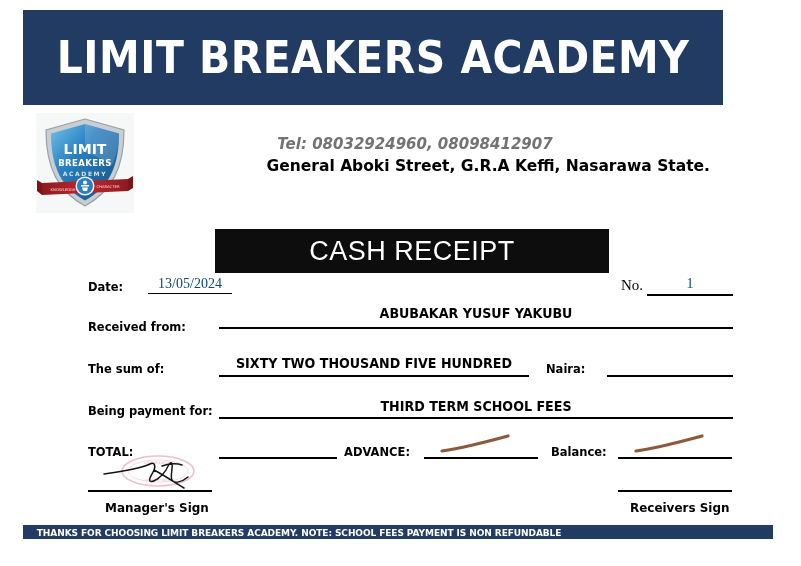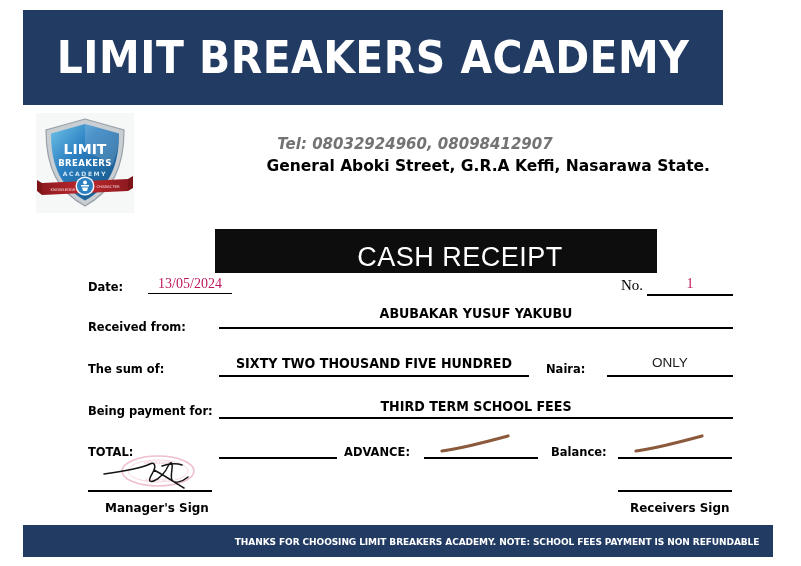--- a/index.html
+++ b/index.html
@@ -83,23 +83,22 @@
 
   
   .receipt-bar {
     position: absolute;
     left: 215px;
     top: 229px;
     width: 394px;
     height: 44px;
     background: #0d0d0d;
     display: flex;
-    align-items: flex-end;
+    align-items: center;
     justify-content: center;
-    padding-left: 48px;
   }
   .receipt-bar-title {
     color: #ffffff;
     font-family: "Liberation Sans", sans-serif;
     font-weight: normal;
     font-size: 27px;
     letter-spacing: 0.5px;
     white-space: nowrap;
   }
 
@@ -151,21 +150,21 @@
     font-size: 13.5px;
     color: #1a1a1a;
     white-space: nowrap;
   }
   .val-serif {
     position: absolute;
     text-align: center;
     font-family: "Liberation Serif", serif;
     font-weight: normal;
     font-size: 14px;
-    color: #be185d;
+    color: #0c4a6e;
     white-space: nowrap;
   }
 
   
   #date-label   { left: 88px;  top: 279px; }
   #date-value   { left: 148px; top: 276px; width: 84px; }
   #date-rule    { left: 148px; top: 293px; width: 84px; }
   #no-label     { left: 612px; top: 277px; }
   #no-value     { left: 647px; top: 276px; width: 86px; }
   #no-rule      { left: 647px; top: 294px; width: 86px; }
@@ -215,25 +214,25 @@
     width: 130px;
     height: 42px;
   }
 
   
   .footer-bar {
     position: absolute;
     left: 23px;
     top: 525px;
     width: 750px;
-    height: 32px;
+    height: 14px;
     background: #223b63;
     display: flex;
     align-items: center;
-    justify-content: flex-end;
+    justify-content: flex-start;
   }
   .footer-text {
     color: #ffffff;
     font-family: "DejaVu Sans", sans-serif;
     font-weight: bold;
     font-size: 9.5px;
     letter-spacing: -0.1px;
     transform: scaleX(0.95);
     white-space: nowrap;
   }
@@ -301,21 +300,20 @@
 
   <div class="lbl" id="received-label">Received from:</div>
   <div class="val" id="received-value">ABUBAKAR YUSUF YAKUBU</div>
   <div class="rule" id="received-rule"></div>
 
   <div class="lbl" id="sum-label">The sum of:</div>
   <div class="val" id="sum-value">SIXTY TWO THOUSAND FIVE HUNDRED</div>
   <div class="rule" id="sum-rule"></div>
 
   <div class="lbl" id="naira-label">Naira:</div>
-  <div class="val-reg" id="naira-value">ONLY</div>
   <div class="rule" id="naira-rule"></div>
 
   <div class="lbl" id="payment-label">Being payment for:</div>
   <div class="val" id="payment-value">THIRD TERM SCHOOL FEES</div>
   <div class="rule" id="payment-rule"></div>
 
   <div class="lbl" id="total-label">TOTAL:</div>
   <div class="rule" id="total-rule"></div>
 
   <div class="lbl" id="advance-label">ADVANCE:</div>

